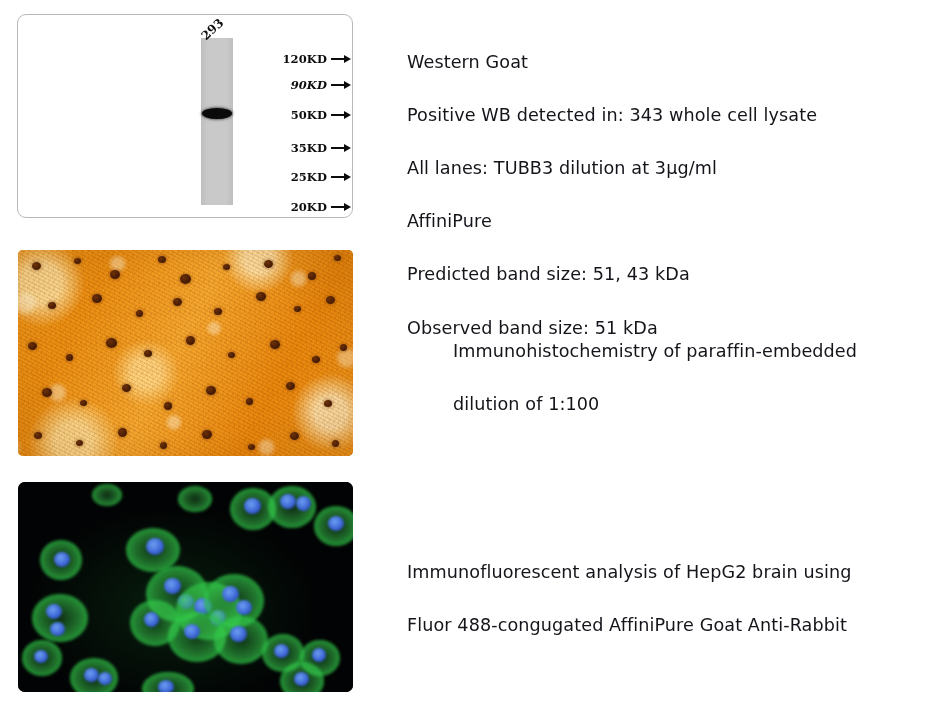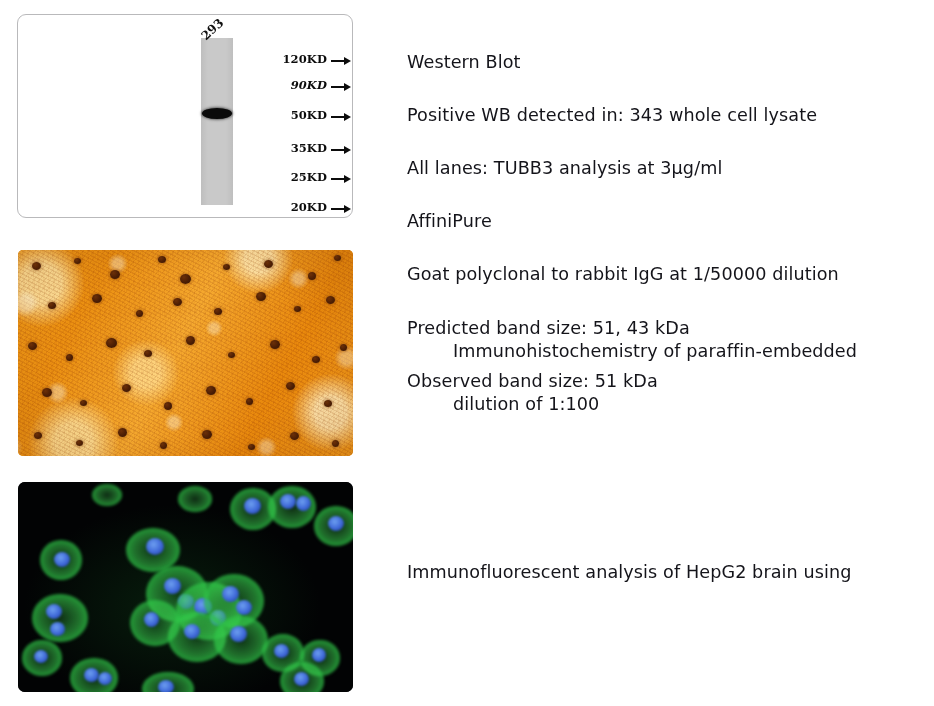--- a/index.html
+++ b/index.html
@@ -91,21 +91,21 @@
     transform: rotate(-43deg);
     transform-origin: left bottom;
     white-space: nowrap;
   }
 
   
   .wb-marker {
     position: absolute;
     right: 0;
     display: flex;
-    align-items: flex-end;
+    align-items: center;
     justify-content: flex-end;
     white-space: nowrap;
   }
   .wb-marker-text {
     font-family: "DejaVu Serif", "Liberation Serif", serif;
     font-size: 11.5px;
     font-weight: 700;
     color: #0c0c0c;
     letter-spacing: 0.1px;
   }
@@ -273,25 +273,24 @@
       </div>
       <div class="wb-marker" style="top:185px; width:178px;">
         <span class="wb-marker-text">20KD</span>
         <span class="wb-arrow"></span>
       </div>
 
     </div>
   </div>
 
   <div class="caption" style="top:22px;">
-    <span class="cap-line">Western Blot</span>
+    <span class="cap-line">Western Goat</span>
     <span class="cap-line">Positive WB detected in: 343 whole cell lysate</span>
-    <span class="cap-line">All lanes: TUBB3 analysis at 3µg/ml</span>
+    <span class="cap-line">All lanes: TUBB3 dilution at 3µg/ml</span>
     <span class="cap-line">AffiniPure</span>
-    <span class="cap-line">Goat polyclonal to rabbit IgG at 1/50000 dilution</span>
     <span class="cap-line">Predicted band size: 51, 43 kDa</span>
     <span class="cap-line">Observed band size: 51 kDa</span>
   </div>
 
   <div class="ihc-panel">
     <div class="ihc-base"></div>
     <div class="ihc-tex"></div>
     <div class="ihc-tex2"></div>
     <div class="ihc-nuclei">
       <div class="ihc-nuc" style="left:14px;  top:12px;  width:9px;  height:8px;"></div>
@@ -413,16 +412,17 @@
       <div class="if-cyto" style="left:262px; top:180px; width:44px; height:38px;"></div>
       <div class="if-nuc" style="left:276px; top:190px; width:15px; height:14px;"></div>
 
       <div class="if-cyto" style="left:160px; top:4px;   width:34px; height:26px;"></div>
       <div class="if-cyto" style="left:74px;  top:2px;   width:30px; height:22px;"></div>
     </div>
   </div>
 
   <div class="caption" style="top:532px;">
     <span class="cap-line">Immunofluorescent analysis of HepG2 brain using</span>
+    <span class="cap-line">Fluor 488-congugated AffiniPure Goat Anti-Rabbit</span>
     
   </div>
 
 </div>
 
 </body></html>

